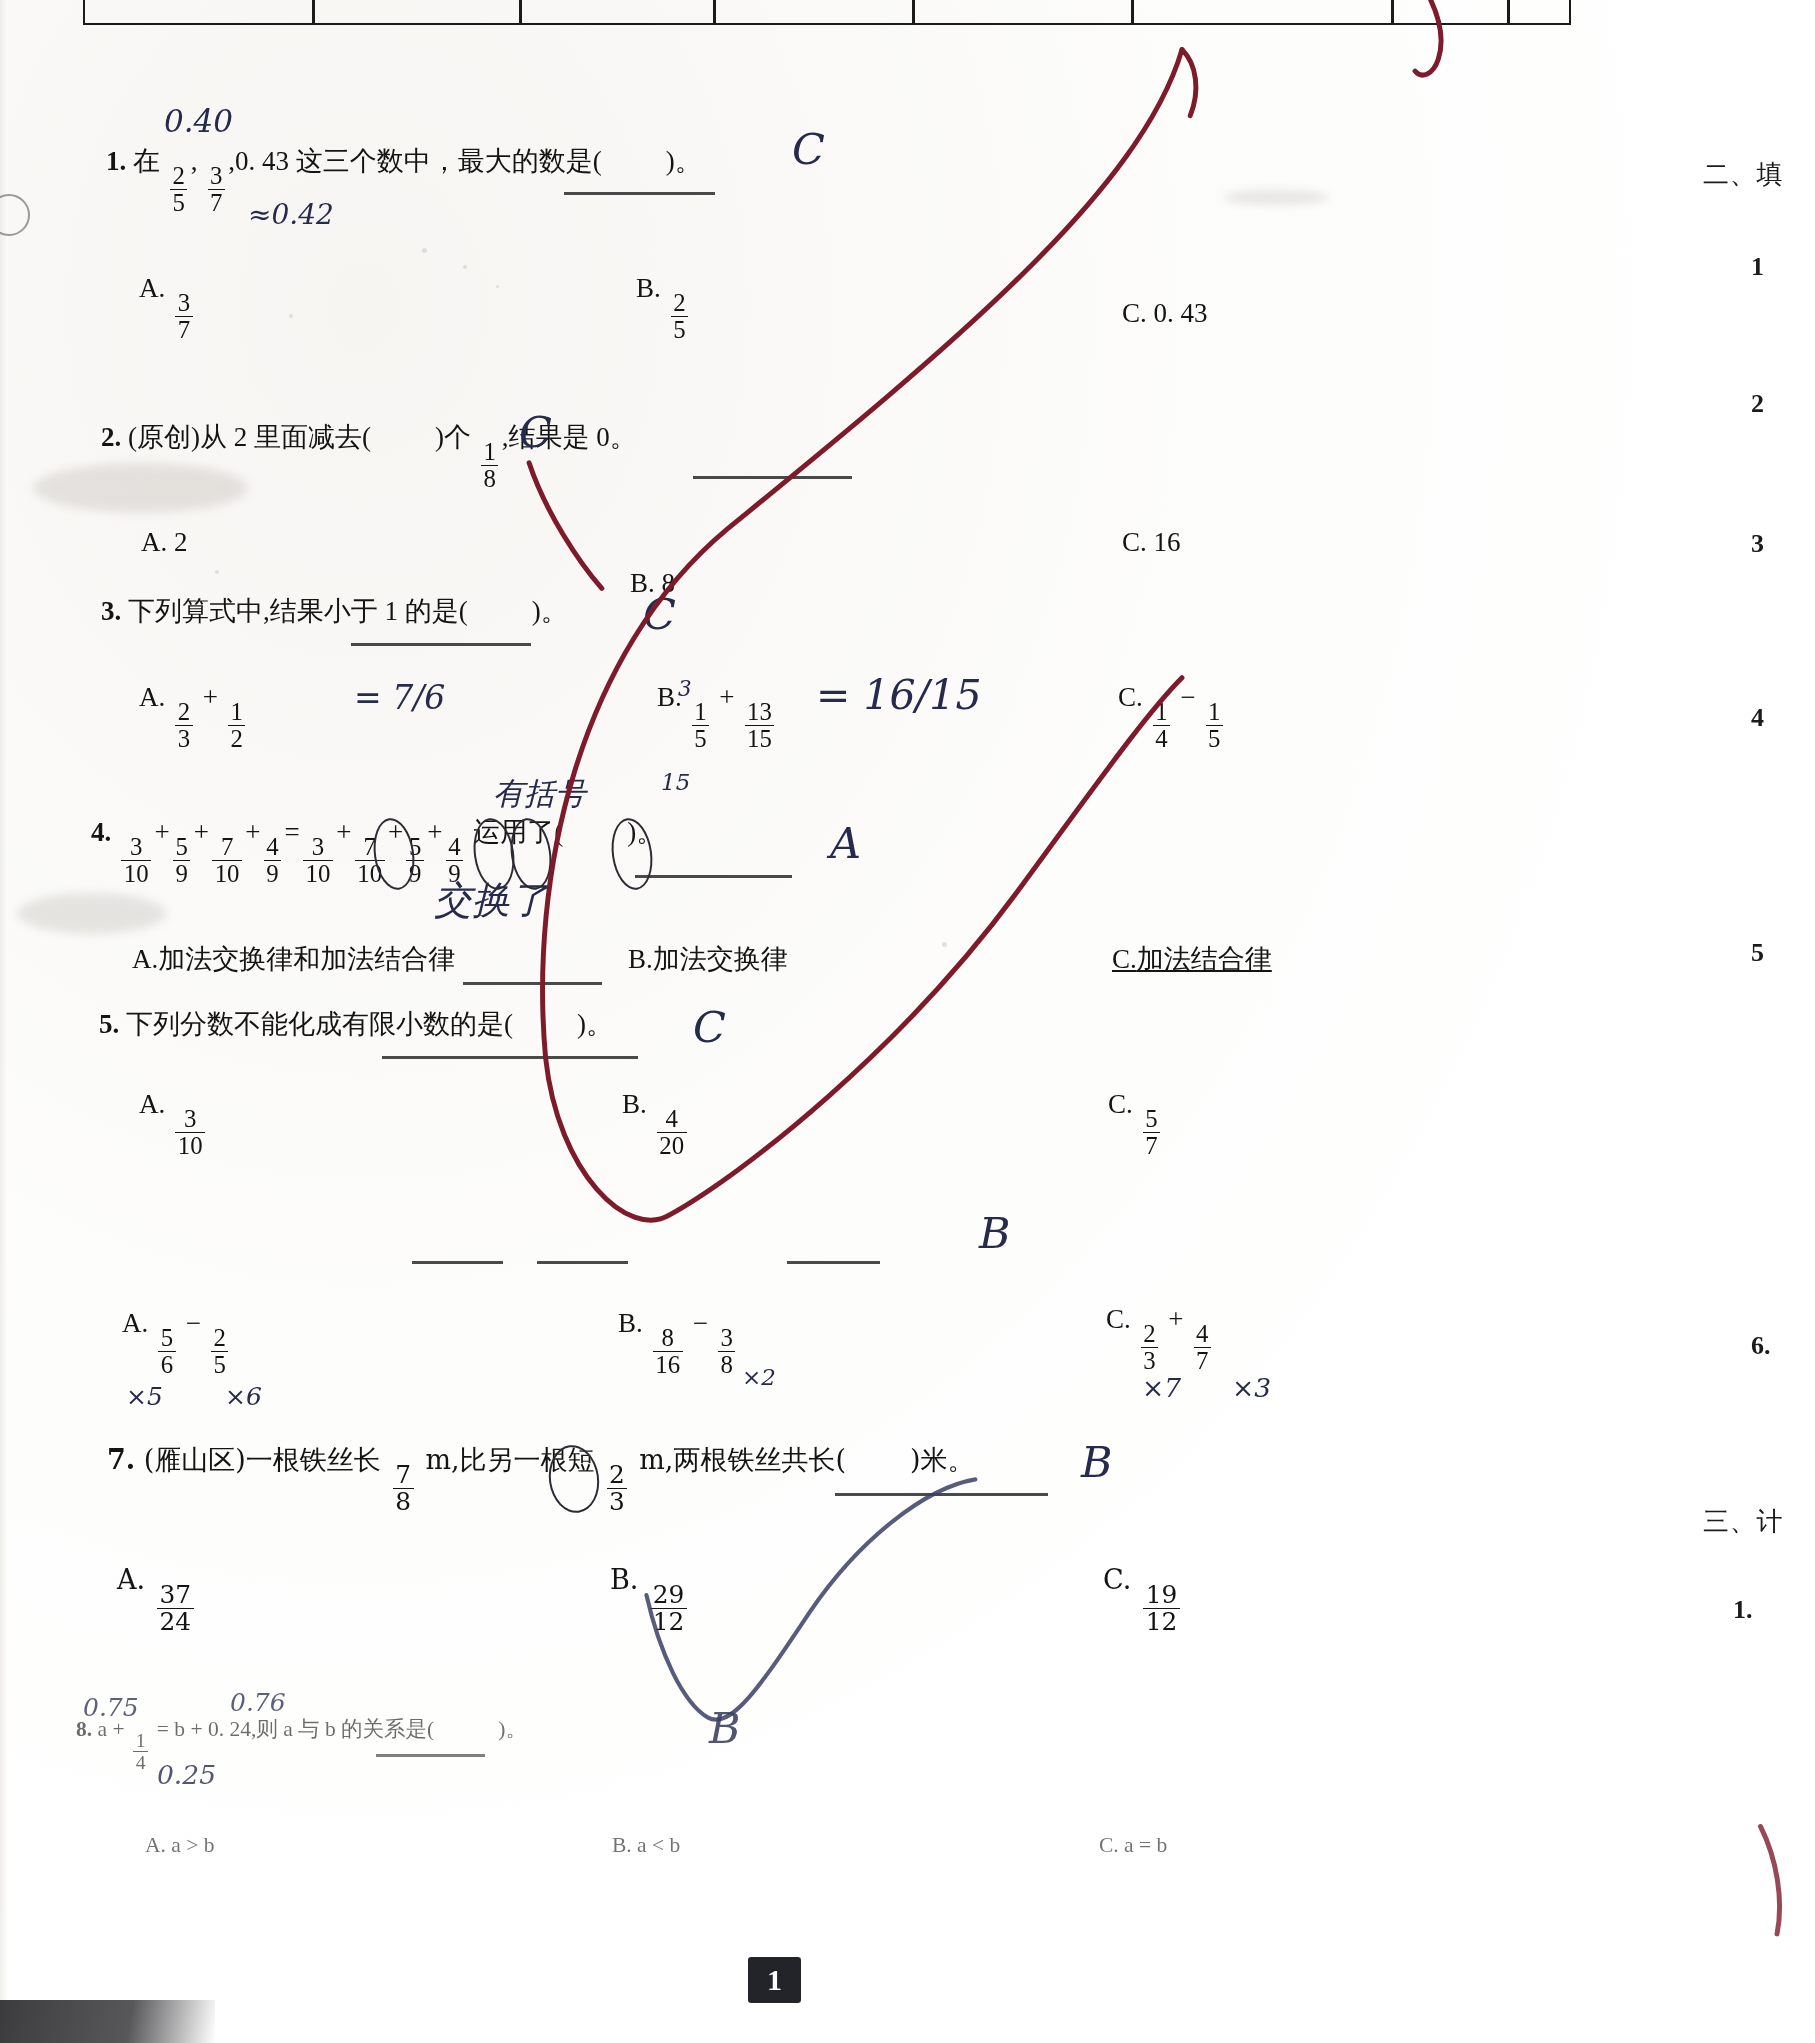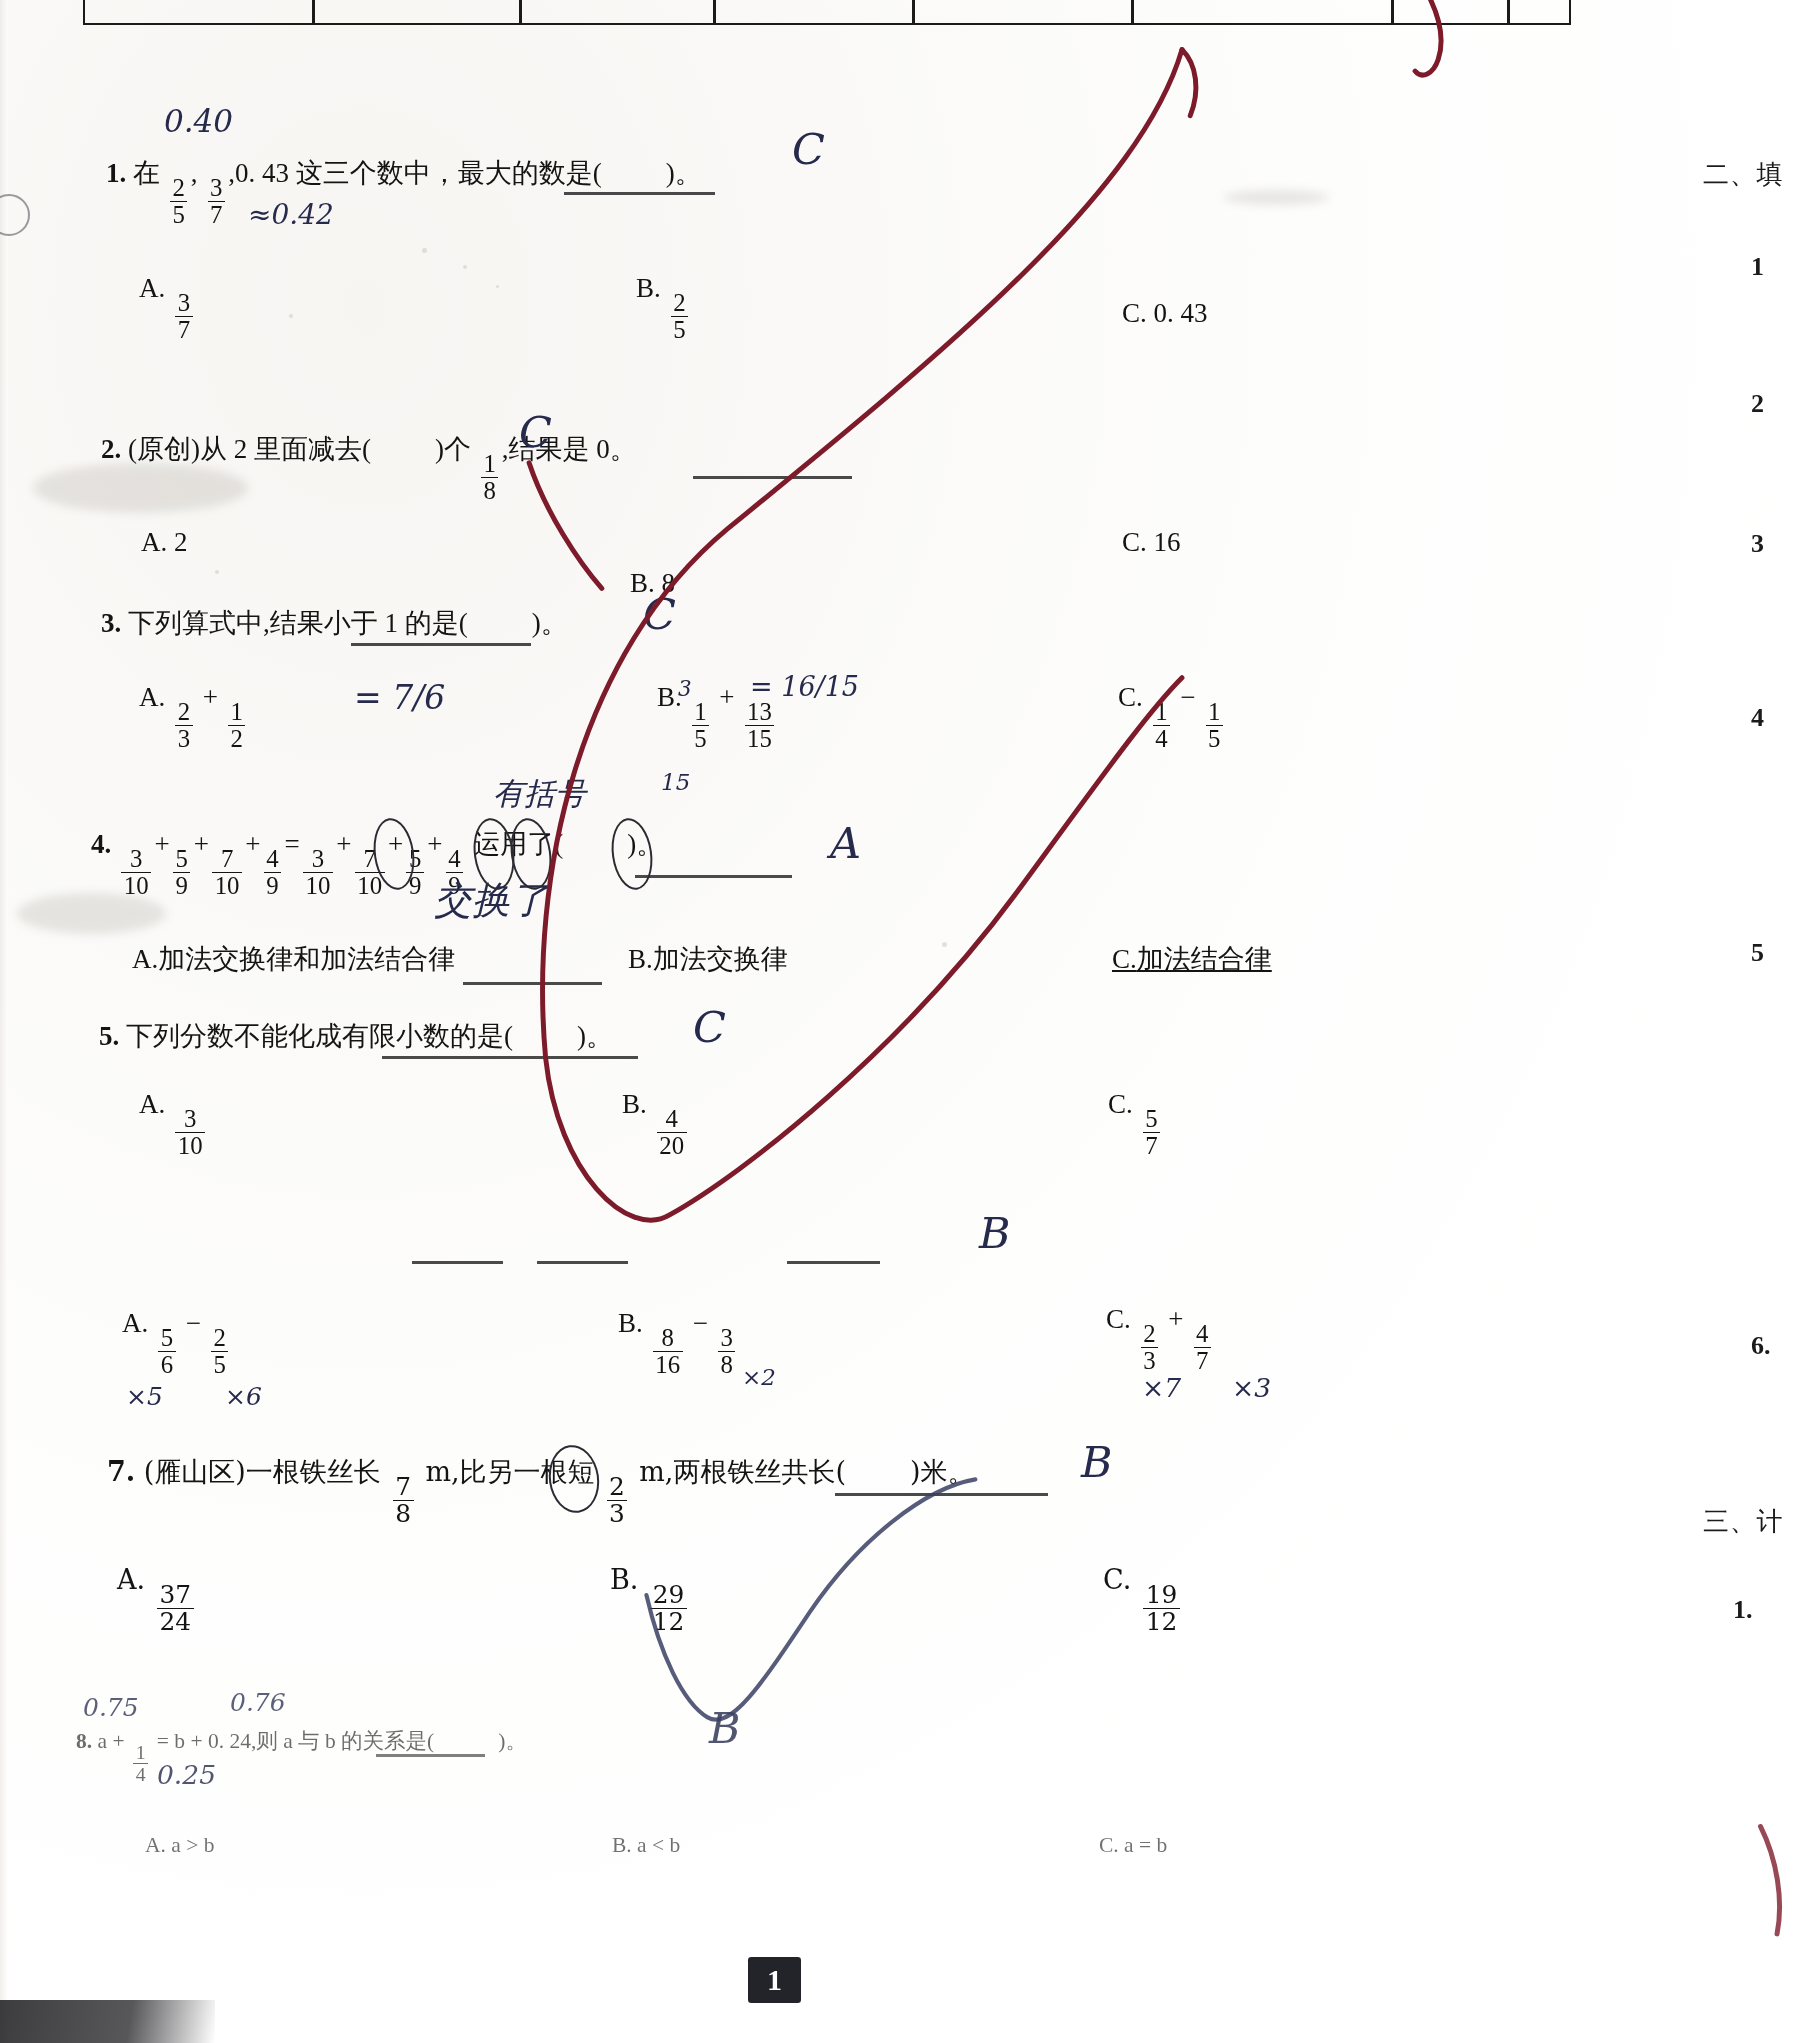--- a/index.html
+++ b/index.html
@@ -87,21 +87,20 @@
     font-weight: normal;
     font-size: 27px;
   }
 
   
   .q {
     position: absolute;
     font-size: 27px;
     white-space: nowrap;
     line-height: 1.1;
-    margin-top: 12px;
   }
   .q .num { font-weight: bold; }
 
   .opt {
     position: absolute;
     font-size: 27px;
     white-space: nowrap;
   }
 
   
@@ -345,21 +344,21 @@
         <span class="d">4</span>
       </span>
     <span>−</span>
     <span class="frac">
         <span class="n">1</span>
         <span class="d">5</span>
       </span>
   </div>
 
   <div class="hw blue" style="left:354px;top:678px;font-size:33px;">= 7/6</div>
-  <div class="hw blue" style="left:750px;top:671px;font-size:27px;">= 16/15</div>
+  <div class="hw blue" style="left:816px;top:671px;font-size:41px;">= 16/15</div>
   <div class="hw blue" style="left:678px;top:676px;font-size:21.5px;">3</div>
   <div class="hw blue" style="left:661px;top:769px;font-size:23px;">15</div>
 
   <div class="q" style="left:91px;top:818px;">
     <span class="num">4.</span>
     <span class="frac">
         <span class="n">3</span>
         <span class="d">10</span>
       </span><span>+</span><span class="frac">
         <span class="n">5</span>

